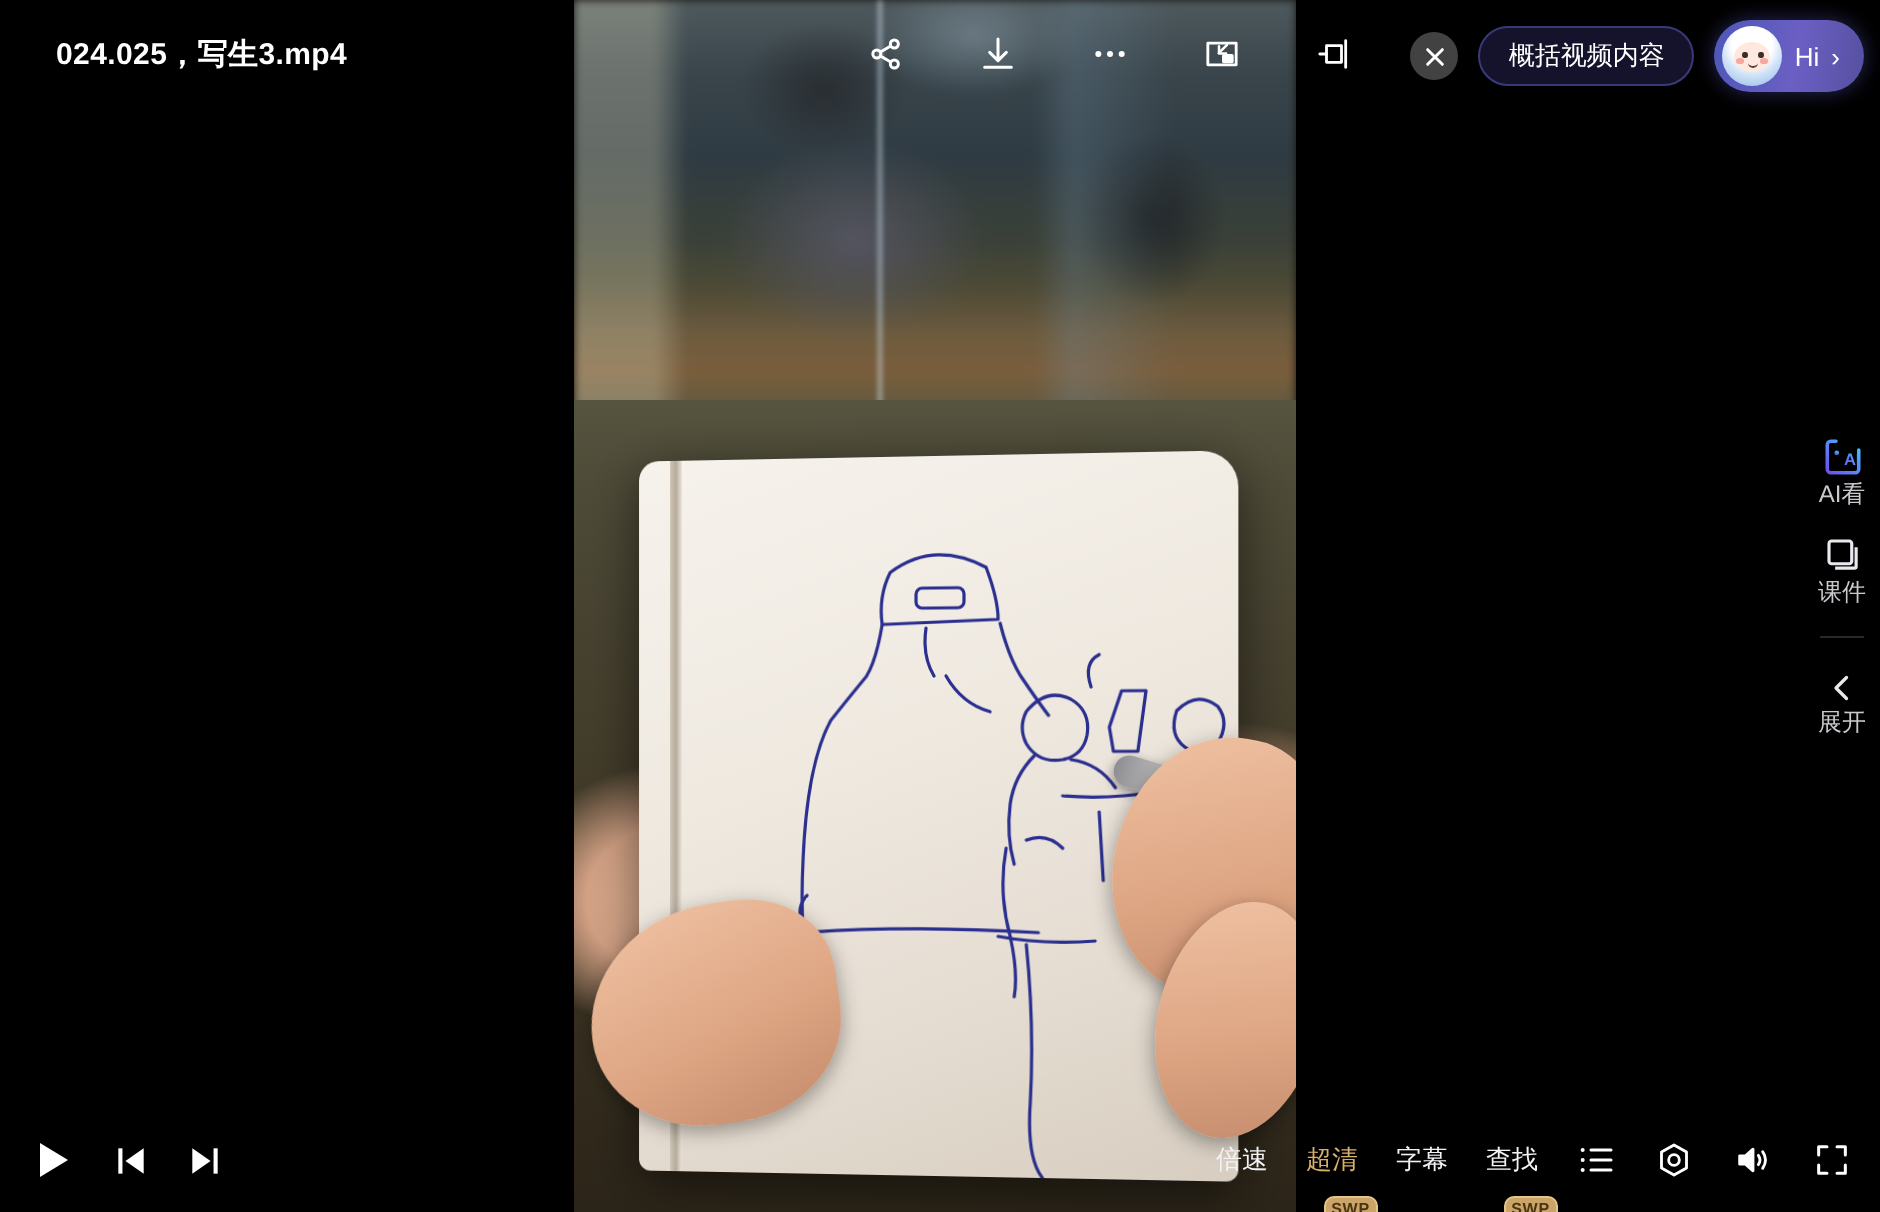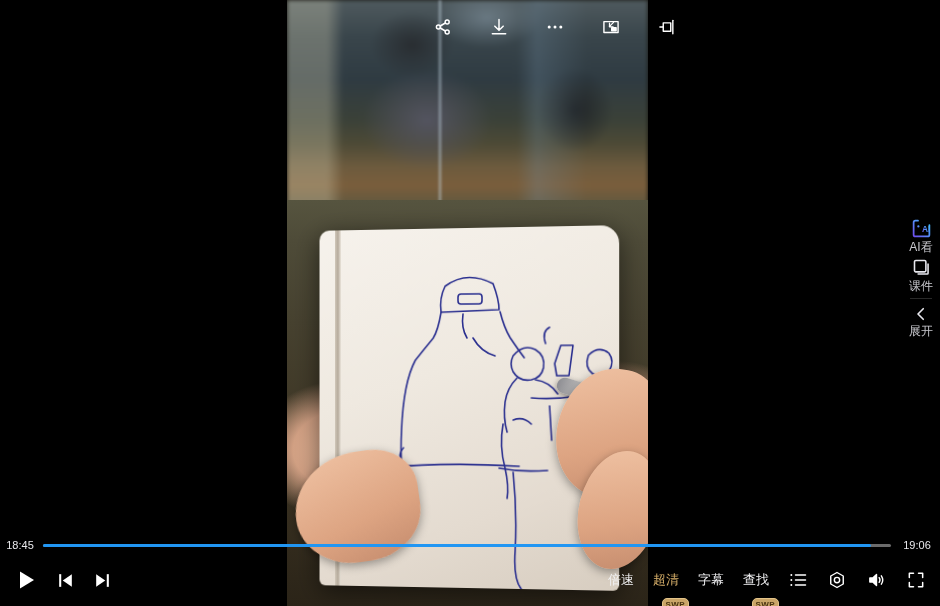--- a/index.html
+++ b/index.html
@@ -128,21 +128,21 @@
   .avatar .eye{ position:absolute; width:2.4px;height:3px;border-radius:50%;background:#3a2f2a; top:13px;}
   .avatar .eye.l{ left:10px; } .avatar .eye.r{ left:18px; }
   .avatar .cheek{ position:absolute; width:4px;height:2.6px;border-radius:50%;background:#f7a8a0; top:16px;}
   .avatar .cheek.l{ left:7px; } .avatar .cheek.r{ left:19px;}
   .avatar .mouth{ position:absolute; left:13px; top:18px; width:5px;height:3px;border-bottom:1.3px solid #5a4038;border-radius:0 0 6px 6px;}
   .hi-text{ font-size:13px; color:#fff; }
 
   
   .rail{
     position:absolute; right:0; top:218px; width:38px;
-    display:flex; flex-direction:column; align-items:center; gap:4px;
+    display:flex; flex-direction:column; align-items:center; gap:14px;
   }
   .rail-item{ width:38px; display:flex;flex-direction:column;align-items:center;gap:2px;cursor:pointer; }
   .rail-label{ font-size:12px; color:#c9c9cf; line-height:12px; }
   .rail-sep{ width:22px; height:1px; background:rgba(255,255,255,.16); margin:2px 0; }
 
   
   .seek-row{
     position:absolute; left:0; bottom:52px; width:940px; height:18px;
     display:flex; align-items:center; pointer-events:none;
   }
@@ -211,20 +211,23 @@
           </g>
         </svg>
       </div>
       <div class="finger f1"></div>
       <div class="pen"></div>
       <div class="finger f2"></div>
       <div class="finger f3"></div>
     </div>
   </div>
 
+  <div class="topbar">
+    <div class="title">024.025，写生3.mp4</div>
+  </div>
 
   <div class="top-icons">
     <div class="ticon">
       <svg width="20" height="20" viewBox="0 0 24 24" fill="none" stroke="#fff" stroke-width="1.8" stroke-linecap="round">
         <circle cx="17" cy="6" r="2.4"></circle>
           <circle cx="6.5" cy="12" r="2.4"></circle>
           <circle cx="17" cy="18" r="2.4"></circle>
         <path d="M8.7 10.8 L14.8 7.2 M8.7 13.2 L14.8 16.8"></path>
       </svg>
     </div>
@@ -249,20 +252,42 @@
     </div>
     <div class="ticon">
       <svg width="22" height="20" viewBox="0 0 24 24" fill="none" stroke="#fff" stroke-width="1.7" stroke-linecap="round" stroke-linejoin="round">
         <path d="M19 4 v16"></path>
         <path d="M16.5 7 h-9 v10 h9 Z"></path>
         <path d="M7.5 12 h-4"></path>
       </svg>
     </div>
   </div>
 
+  <div class="top-right">
+    <div class="close-btn">
+      <svg width="11" height="11" viewBox="0 0 12 12" stroke="#fff" stroke-width="1.6" stroke-linecap="round">
+        <path d="M2 2 L10 10 M10 2 L2 10"></path>
+      </svg>
+    </div>
+    <div class="summary-pill">
+      <span>概括视频内容</span>
+    </div>
+    <div class="hi-pill">
+      <div class="avatar">
+        <div class="face"></div>
+        <div class="eye l"></div>
+          <div class="eye r"></div>
+        <div class="cheek l"></div>
+          <div class="cheek r"></div>
+        <div class="mouth"></div>
+      </div>
+      <span class="hi-text">Hi</span>
+      <span class="hi-text">›</span>
+    </div>
+  </div>
 
   <div class="rail">
     <div class="rail-item">
       <svg width="21" height="21" viewBox="0 0 24 24">
         <defs>
           <linearGradient id="aig" x1="0" y1="1" x2="1" y2="0">
             <stop offset="0" stop-color="#6f4df0"></stop>
               <stop offset="1" stop-color="#3fc8ff"></stop>
           </linearGradient>
         </defs>
@@ -284,27 +309,20 @@
     <div class="rail-sep"></div>
 
     <div class="rail-item">
       <svg width="18" height="18" viewBox="0 0 24 24" fill="none" stroke="#e8e8ee" stroke-width="2.2" stroke-linecap="round" stroke-linejoin="round">
         <path d="M15 5 L8 12 L15 19"></path>
       </svg>
       <span class="rail-label">展开</span>
     </div>
   </div>
 
-  <div class="seek-row">
-    <span class="time">18:45</span>
-    <div class="seek-track" style="background: rgb(107, 107, 107);">
-      <div class="seek-fill" id="seek-fill" style="width: 97.6%; background: rgb(33, 150, 243);"></div>
-    </div>
-    <span class="time right">19:06</span>
-  </div>
 
   <div class="ctrl-row">
     <div class="ctrl-left">
       <div class="cbtn">
         <svg width="24" height="24" viewBox="0 0 24 24" fill="#fff">
             <path d="M6 3.5 L20 12 L6 20.5 Z"></path>
           </svg>
       </div>
       <div class="cbtn">
         <svg width="19" height="19" viewBox="0 0 24 24" fill="#fff">

